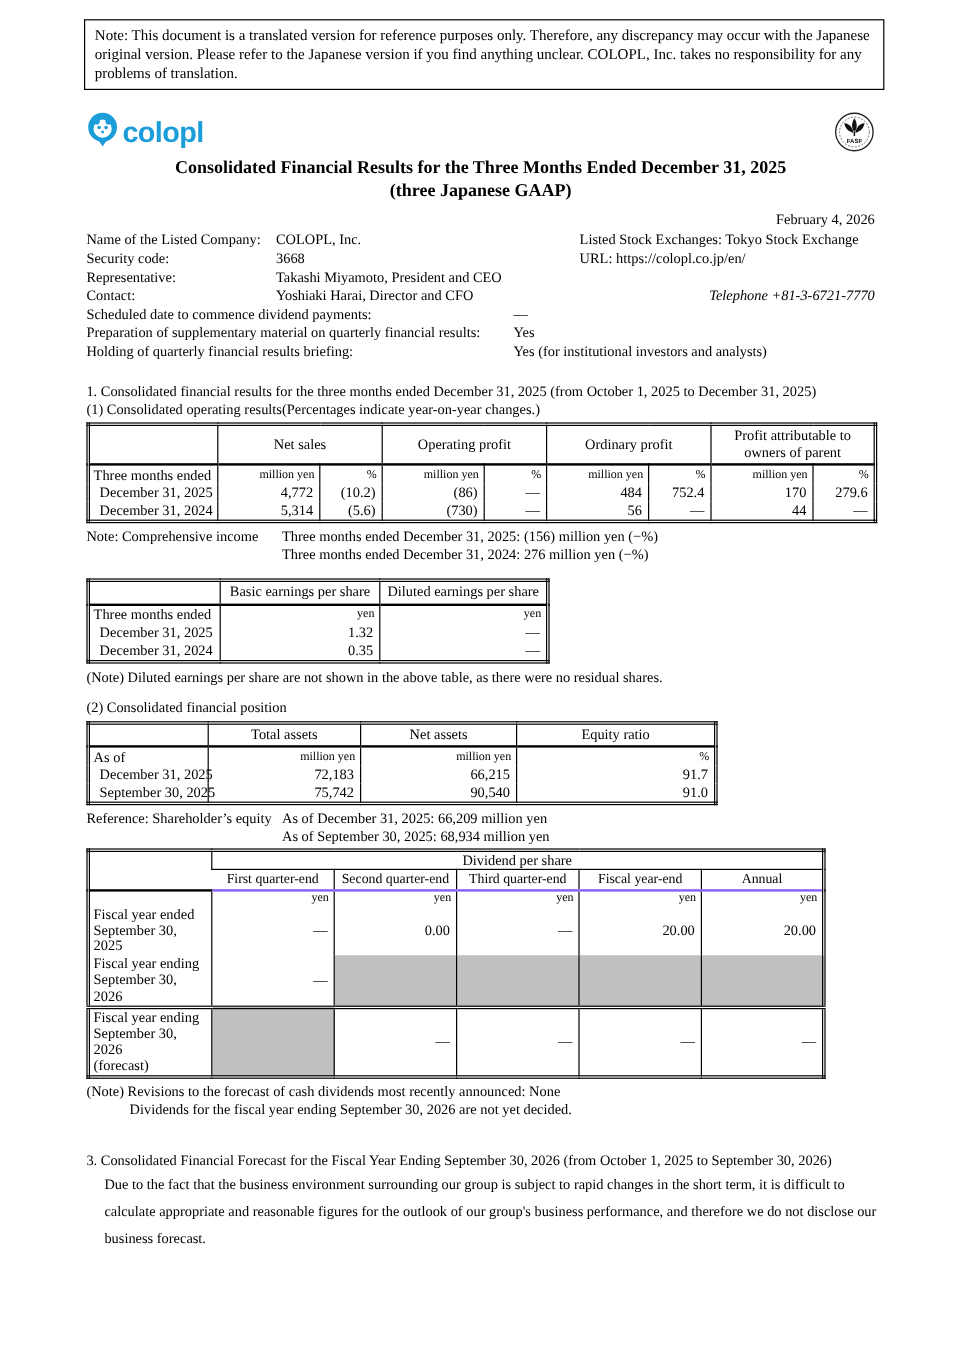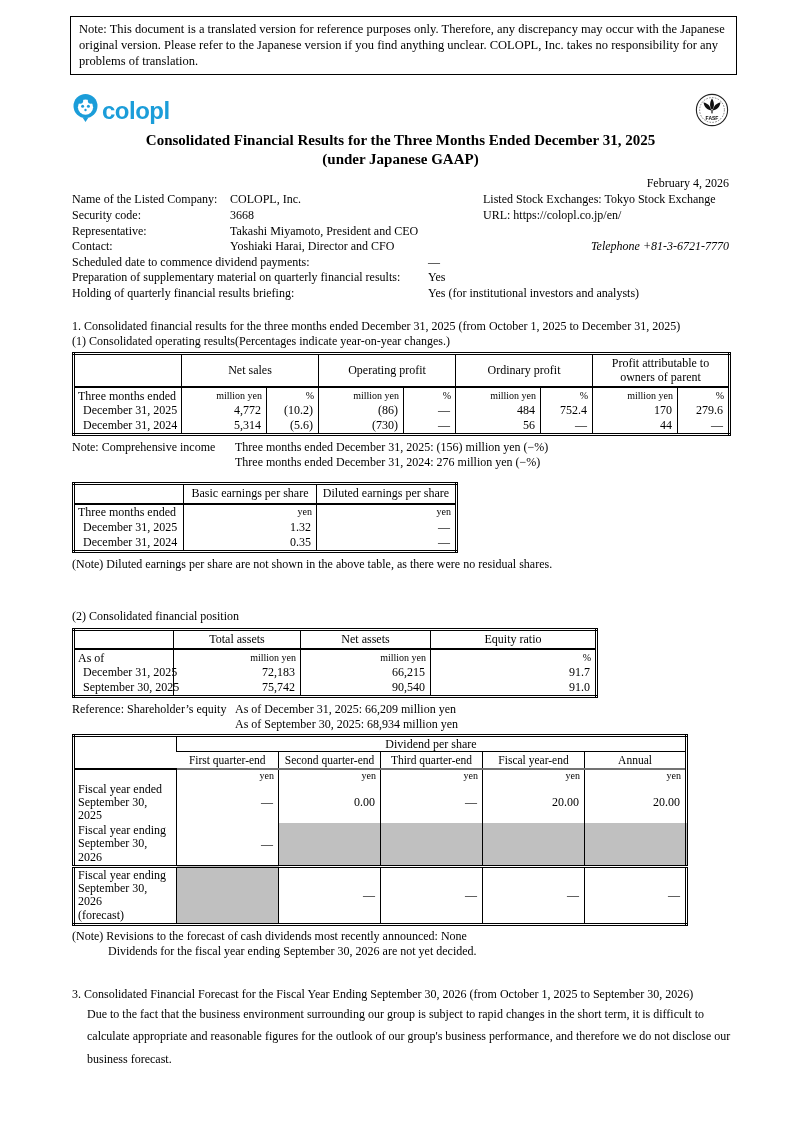--- a/index.html
+++ b/index.html
@@ -44,28 +44,28 @@
   tr.dr td { text-align:right; font-size:12px; height:15px; line-height:15px; }
   tr.dr td.rl { text-align:left; padding:0 3px 0 8px; white-space:nowrap; }
 
   .t1 { margin-top:3px; width:656px; }
   .note-flex { display:flex; margin-top:4px; line-height:14.6px; }
   .note-flex .nlabel { width:163px; flex:0 0 163px; }
 
   .t2 { margin-top:13px; width:383px; }
   .small-note { margin-top:4px; line-height:1.3; }
 
-  .sec21-head { margin-top:37px; line-height:1.3; }
+  .sec21-head { margin-top:10px; line-height:1.3; }
   .t3 { margin-top:3px; width:523px; }
 
   .sec2-head { margin-top:25px; line-height:1.3; }
   .t4 { margin-top:2px; width:613px; }
   tr.h1 th { border-bottom:1px solid #000; text-align:center; font-size:12px; height:14px; line-height:14px; padding:0; }
   td.corner2 { border-bottom:2px solid #000 !important; }
-  tr.h2 th { border-bottom:2px solid #737373; text-align:center; font-size:11.5px; height:16px; line-height:16px; white-space:nowrap; padding:0 1px; }
+  tr.h2 th { border-bottom:2px solid #8b5cf6; text-align:center; font-size:11.5px; height:16px; line-height:16px; white-space:nowrap; padding:0 1px; }
   tr.dun td { text-align:right; font-size:10px; height:12px; line-height:11px; padding:0 4px; }
   tr.dvr td { text-align:right; font-size:12px; vertical-align:middle; }
   tr.dvr td.rl2 { text-align:left; padding:1px 3px; line-height:13.2px; font-size:12px; vertical-align:middle; }
   tr.r1 td, tr.r2 td { height:26px; }
   tr.fc td { border-top:3px double #000; height:40px; }
   .gy { background:#c0c0c0; }
 
   .divnotes { margin-top:3px; line-height:15.5px; }
   .divnotes .l2 { padding-left:36px; }
 
@@ -107,21 +107,21 @@
           <path d="M8.5 9.5 C9.3 13.8 11.5 16.5 16.3 17.6 C15.4 13 12.8 10.2 8.5 9.5 Z" fill="#111"></path>
           <path d="M25.5 9.5 C24.7 13.8 22.5 16.5 17.7 17.6 C18.6 13 21.2 10.2 25.5 9.5 Z" fill="#111"></path>
           <rect x="16.4" y="17" width="1.2" height="3.4" fill="#111"></rect>
           <text x="17" y="26.5" text-anchor="middle" font-family="Liberation Sans, sans-serif" font-size="5" font-weight="bold" fill="#111">FASF</text>
         </svg>
       </div>
     </div>
 
     <div class="title">
       <div>Consolidated Financial Results for the Three Months Ended December 31, 2025</div>
-      <div>(under Japanese GAAP)</div>
+      <div>(three Japanese GAAP)</div>
     </div>
 
     <div class="date-line">February 4, 2026</div>
 
     <div class="info">
       <div class="info-row">
         <span>Name of the Listed Company:</span>
         <span>COLOPL, Inc.</span>
         <span>Listed Stock Exchanges: Tokyo Stock Exchange</span>
       </div>

